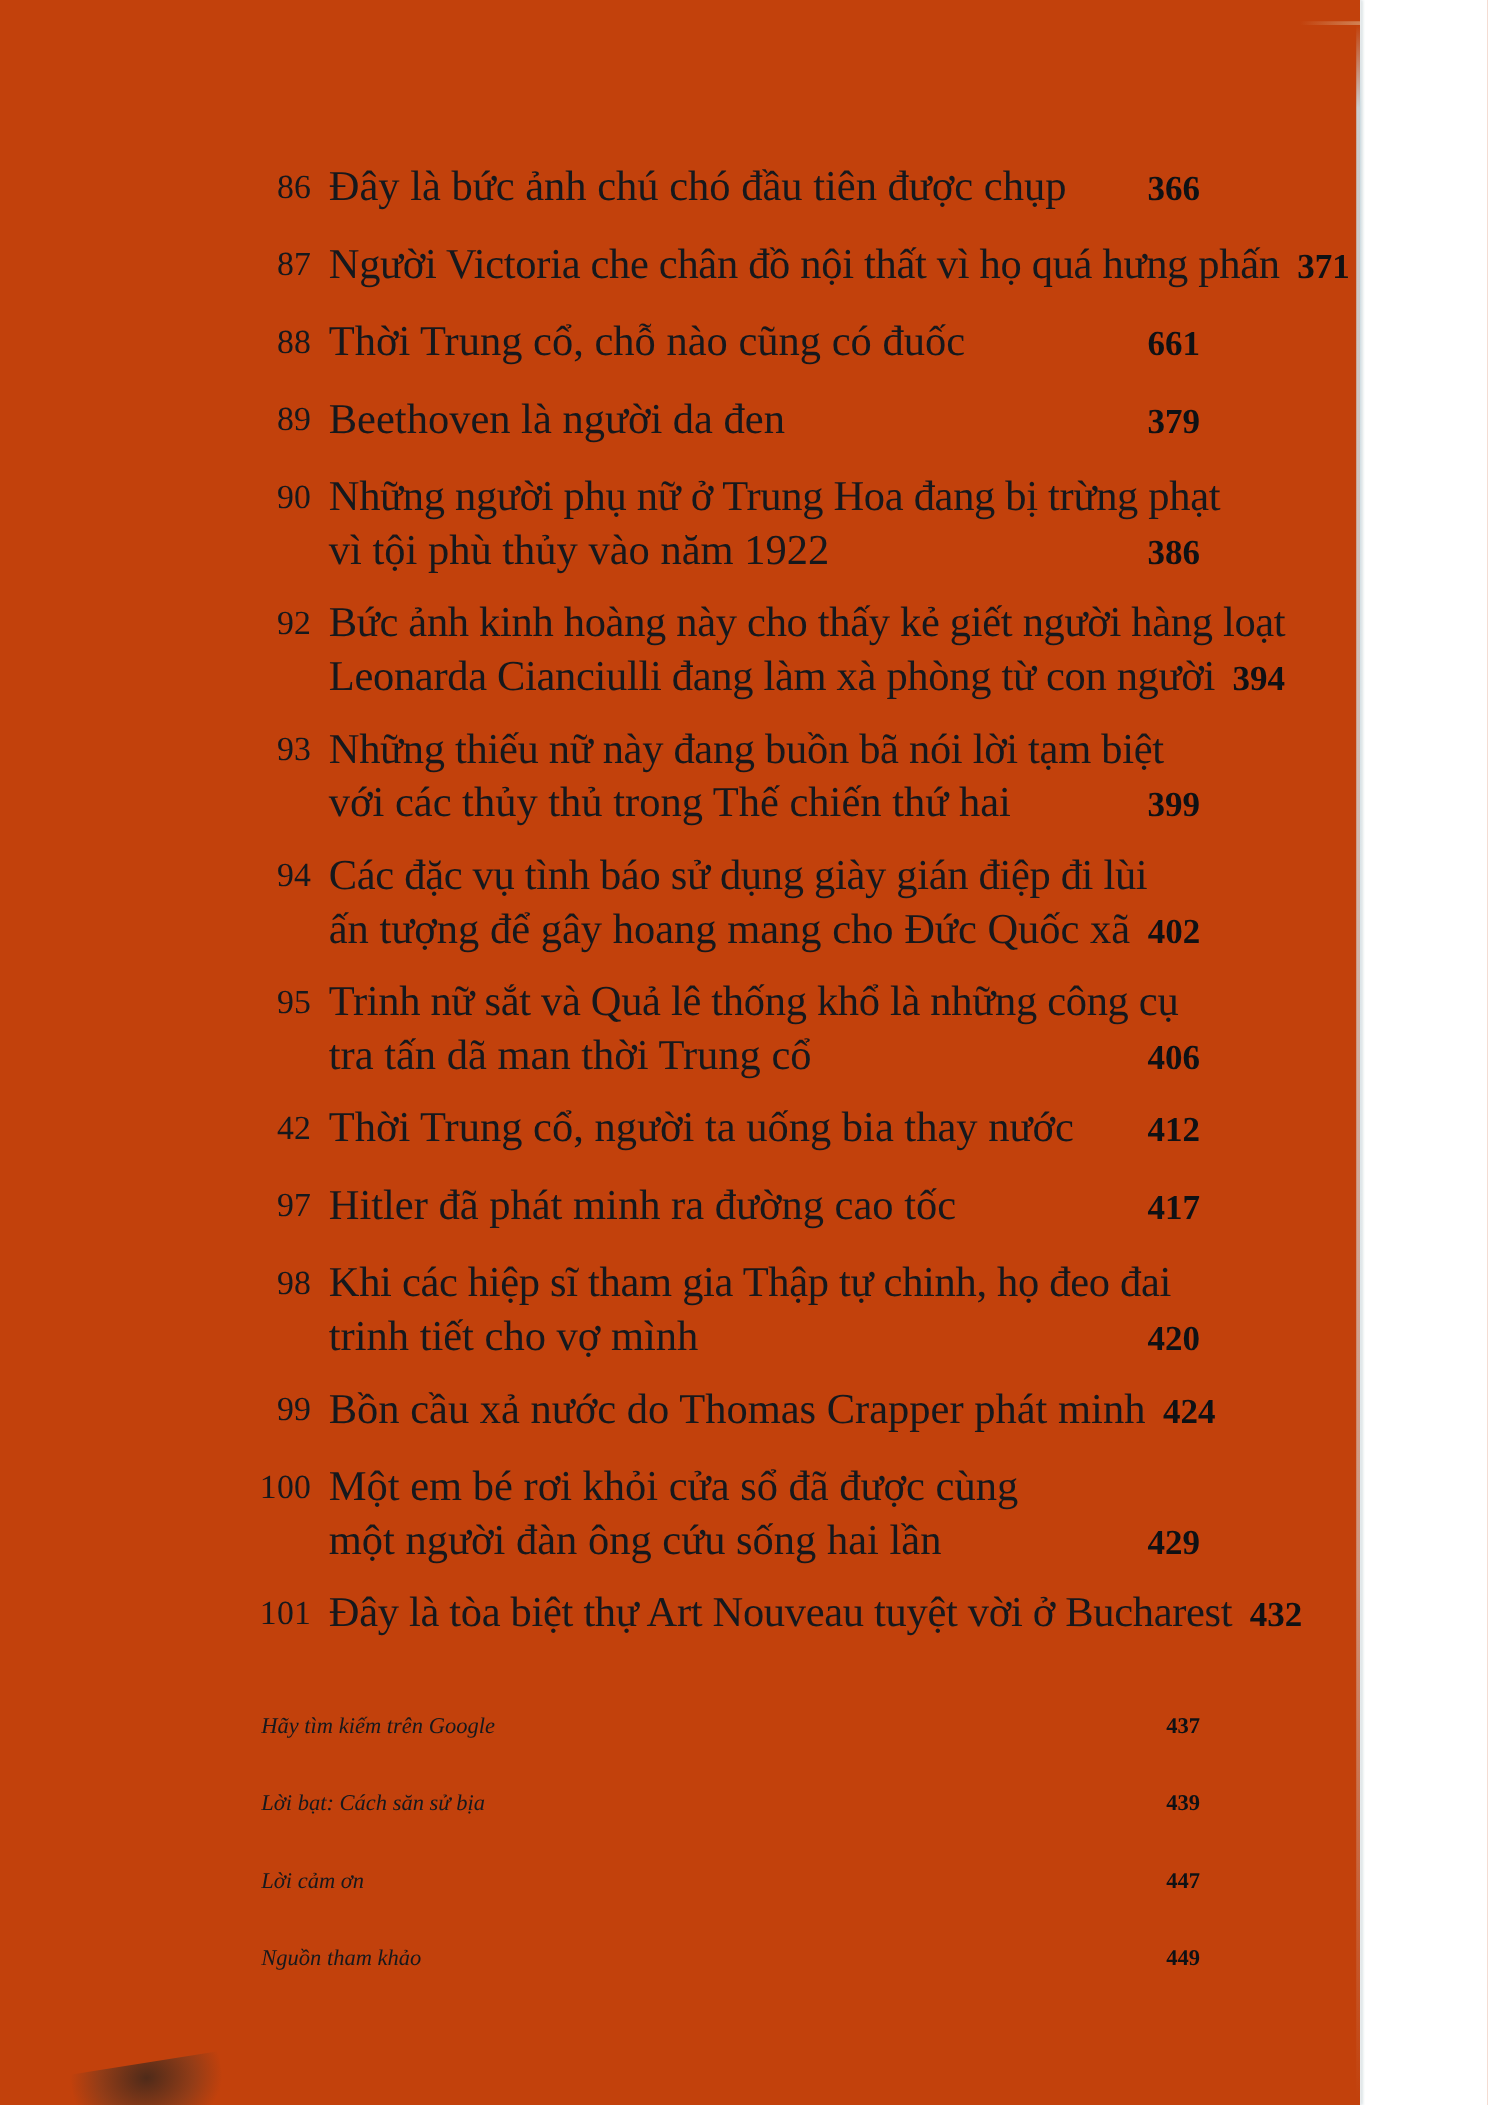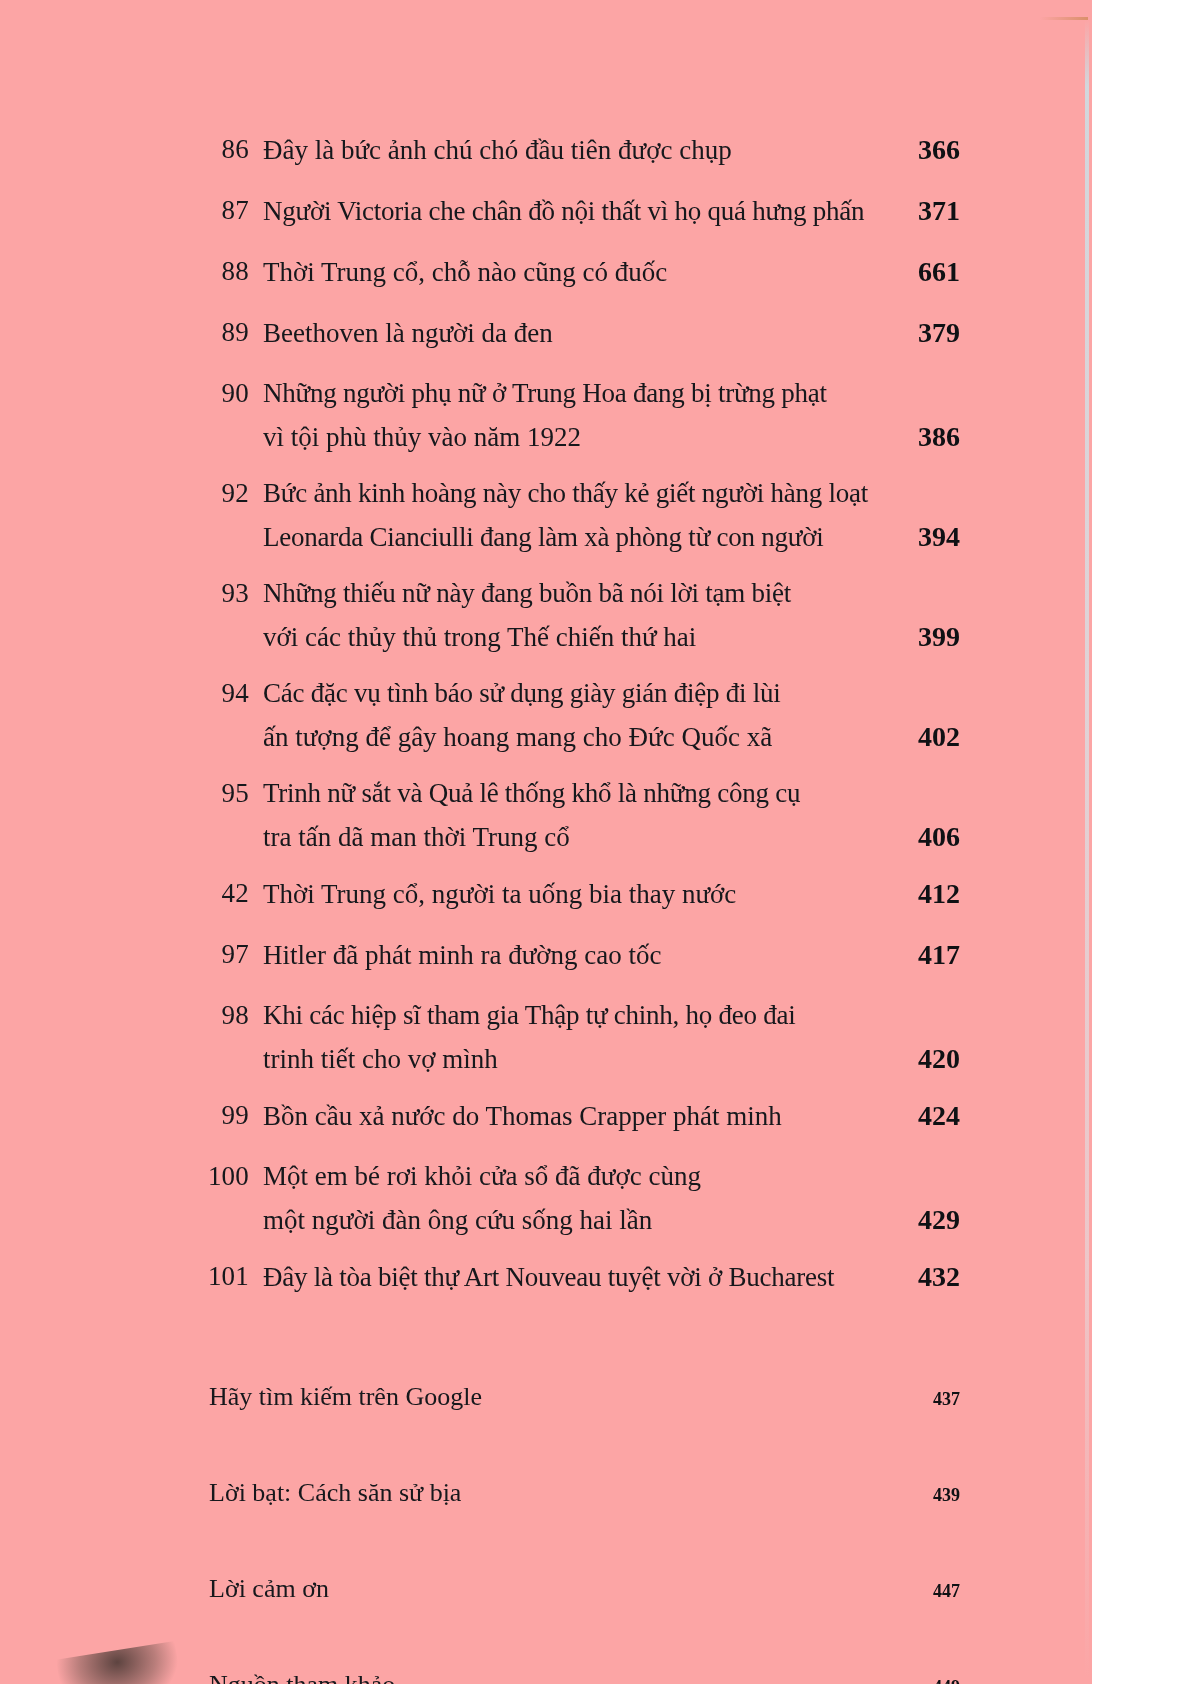--- a/index.html
+++ b/index.html
@@ -15,23 +15,22 @@
     font-family: "Liberation Serif", "DejaVu Serif", serif;
   }
 
   
   #page-sheet {
     position: absolute;
     left: 0;
     top: 0;
     width: 1088px;
     height: 1684px;
-    background: #fca5a5;
+    background: #c2410c;
     box-shadow: 1px 0 0 #e9eced, 2px 0 2px rgba(180,195,200,0.45);
-    padding-left: 12px;
   }
   
   #scan-edge {
     position: absolute;
     left: 1085px;
     top: 20px;
     width: 4px;
     height: 1660px;
     background: linear-gradient(to bottom,
       rgba(225,233,236,0.0) 0%,
@@ -98,21 +97,21 @@
     flex: 1 1 auto;
     min-width: 0;
   }
 
   .entry-line {
     display: flex;
     align-items: baseline;
     justify-content: space-between;
   }
   .entry-title {
-    font-size: 27px;
+    font-size: 34px;
     line-height: 43px;
     color: #16181c;
     white-space: nowrap;
   }
   .entry-title.tight { letter-spacing: -0.25px; }
   .entry-page {
     font-size: 28px;
     line-height: 43px;
     font-weight: bold;
     color: #0f1114;
@@ -126,25 +125,25 @@
     margin-top: 46px;
   }
   .bm-entry {
     display: flex;
     align-items: baseline;
     justify-content: space-between;
     margin-bottom: 22px;
     padding-left: 4px;
   }
   .bm-title {
-    font-size: 26px;
+    font-size: 18px;
     line-height: 40px;
+    font-style: italic;
     color: #16181c;
     white-space: nowrap;
-    margin-top: 32px;
   }
   .bm-page {
     font-size: 18px;
     line-height: 40px;
     font-weight: bold;
     font-style: normal;
     color: #0f1114;
     white-space: nowrap;
     font-family: Liberation Serif, serif;
   }

